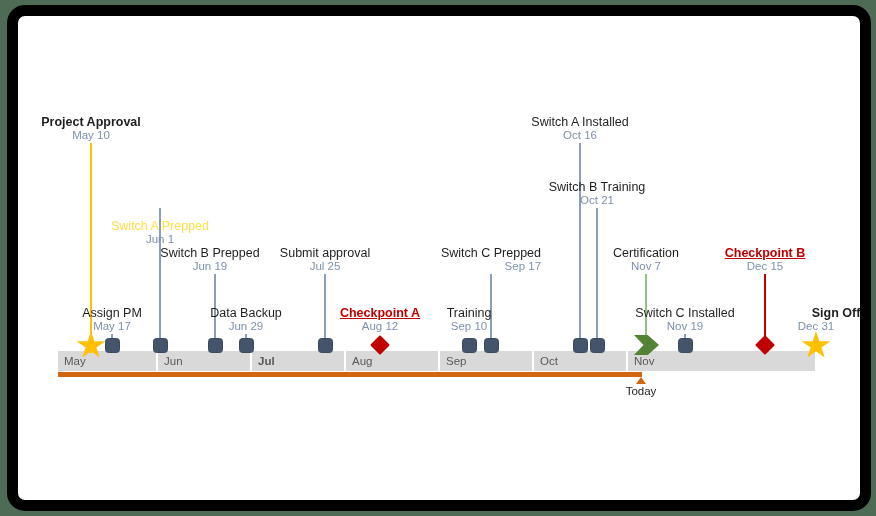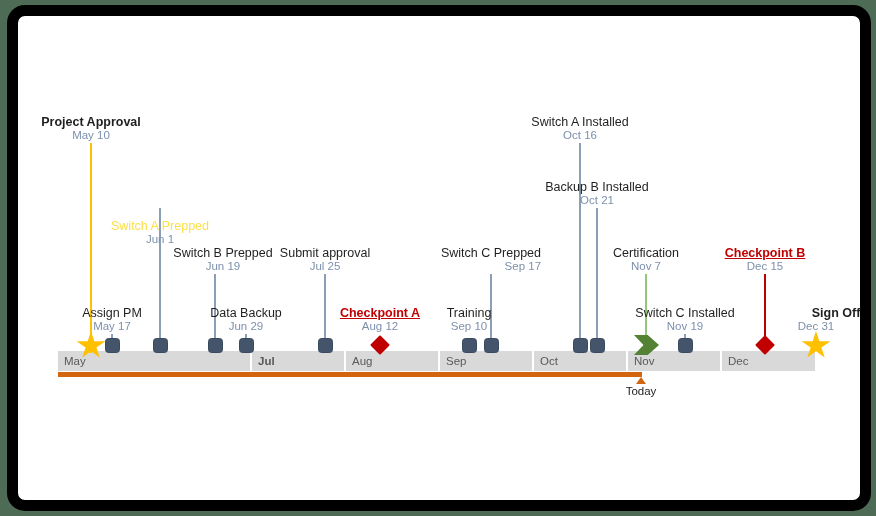--- a/index.html
+++ b/index.html
@@ -47,37 +47,37 @@
 </head>
 <body>
 
 <div class="page" style="background: rgb(77, 107, 85);">
   <div class="frame" style="border-color: rgb(0, 0, 0); background: rgb(255, 255, 255);"></div>
   <div class="canvas">
     <div class="band" id="band" style="left: 58px; top: 351px; width: 757px; height: 20px; background: rgb(217, 217, 217);">
         <div class="month-seg" style="left: 0px; width: 112px;">
           <span class="m-label" style="color: rgb(89, 89, 89);">May</span>
         </div>
+        <div class="month-seg" style="left: 98px; width: 94px; border-left: 2px solid rgb(255, 255, 255);">
+          <span class="m-label" style="color: rgb(89, 89, 89);">Jun</span>
+        </div>
         <div class="month-seg" style="left: 192px; width: 94px; border-left: 2px solid rgb(255, 255, 255);">
           <span class="m-label" style="color: rgb(89, 89, 89); font-weight: bold;">Jul</span>
         </div>
         <div class="month-seg" style="left: 286px; width: 94px; border-left: 2px solid rgb(255, 255, 255);">
           <span class="m-label" style="color: rgb(89, 89, 89);">Aug</span>
         </div>
         <div class="month-seg" style="left: 380px; width: 94px; border-left: 2px solid rgb(255, 255, 255);">
           <span class="m-label" style="color: rgb(89, 89, 89);">Sep</span>
         </div>
         <div class="month-seg" style="left: 474px; width: 94px; border-left: 2px solid rgb(255, 255, 255);">
           <span class="m-label" style="color: rgb(89, 89, 89);">Oct</span>
         </div>
         <div class="month-seg" style="left: 568px; width: 94px; border-left: 2px solid rgb(255, 255, 255);">
           <span class="m-label" style="color: rgb(89, 89, 89);">Nov</span>
-        </div>
-        <div class="month-seg" style="left: 662px; width: 95px; border-left: 2px solid rgb(255, 255, 255);">
-          <span class="m-label" style="color: rgb(89, 89, 89);">Dec</span>
         </div>
       </div>
     <div class="elapsed-bar" id="elapsed" style="left: 58px; top: 372px; width: 584px; height: 5px; background: rgb(210, 101, 15);"></div>
     <div class="today" id="today">
       <div class="today-tri" id="today-tri" style="left: 636px; top: 377px; border-bottom: 7px solid rgb(210, 101, 15);"></div>
       <div class="today-label" id="today-label" style="left: 641px; top: 385px; color: rgb(31, 31, 31);">Today</div>
     </div>
     <div id="milestones">
         <div>
           <div class="connector" style="left: 90px; top: 143px; height: 210px; background: rgb(255, 192, 0);"></div>
@@ -98,21 +98,21 @@
         <div>
           <div class="connector" style="left: 159px; top: 208px; height: 145px; background: rgb(139, 160, 184);"></div>
           <div class="ms-label" style="left: 160px; top: 180px;">
             <div class="ms-title" style="color: #fde047; margin-top: 39px;">Switch A Prepped</div>
             <div class="ms-date" style="color: rgb(125, 144, 171);">Jun 1</div>
           </div>
           <div class="marker square" style="left: 152.5px; top: 338px; background: rgb(68, 84, 106); border: 1px solid rgb(58, 74, 94);"></div>
         </div>
         <div>
           <div class="connector" style="left: 214px; top: 274px; height: 79px; background: rgb(139, 160, 184);"></div>
-          <div class="ms-label" style="left: 223px; top: 246px;">
+          <div class="ms-label" style="left: 210px; top: 246px;">
             <div class="ms-title" style="color: rgb(31, 31, 31);">Switch B Prepped</div>
             <div class="ms-date" style="color: rgb(125, 144, 171);">Jun 19</div>
           </div>
           <div class="marker square" style="left: 207.5px; top: 338px; background: rgb(68, 84, 106); border: 1px solid rgb(58, 74, 94);"></div>
         </div>
         <div>
           <div class="connector" style="left: 245px; top: 334px; height: 19px; background: rgb(139, 160, 184);"></div>
           <div class="ms-label" style="left: 246px; top: 306px;">
             <div class="ms-title" style="color: rgb(31, 31, 31);">Data Backup</div>
             <div class="ms-date" style="color: rgb(125, 144, 171);">Jun 29</div>
@@ -153,21 +153,21 @@
           <div class="connector" style="left: 579px; top: 143px; height: 210px; background: rgb(139, 160, 184);"></div>
           <div class="ms-label" style="left: 580px; top: 115px;">
             <div class="ms-title" style="color: rgb(31, 31, 31);">Switch A Installed</div>
             <div class="ms-date" style="color: rgb(125, 144, 171);">Oct 16</div>
           </div>
           <div class="marker square" style="left: 572.5px; top: 338px; background: rgb(68, 84, 106); border: 1px solid rgb(58, 74, 94);"></div>
         </div>
         <div>
           <div class="connector" style="left: 596px; top: 208px; height: 145px; background: rgb(139, 160, 184);"></div>
           <div class="ms-label" style="left: 597px; top: 180px;">
-            <div class="ms-title" style="color: rgb(31, 31, 31);">Backup B Installed</div>
+            <div class="ms-title" style="color: rgb(31, 31, 31);">Switch B Training</div>
             <div class="ms-date" style="color: rgb(125, 144, 171);">Oct 21</div>
           </div>
           <div class="marker square" style="left: 589.5px; top: 338px; background: rgb(68, 84, 106); border: 1px solid rgb(58, 74, 94);"></div>
         </div>
         <div>
           <div class="connector" style="left: 645px; top: 274px; height: 79px; background: rgb(147, 196, 125);"></div>
           <div class="ms-label" style="left: 646px; top: 246px;">
             <div class="ms-title" style="color: rgb(31, 31, 31);">Certification</div>
             <div class="ms-date" style="color: rgb(125, 144, 171);">Nov 7</div>
           </div>

